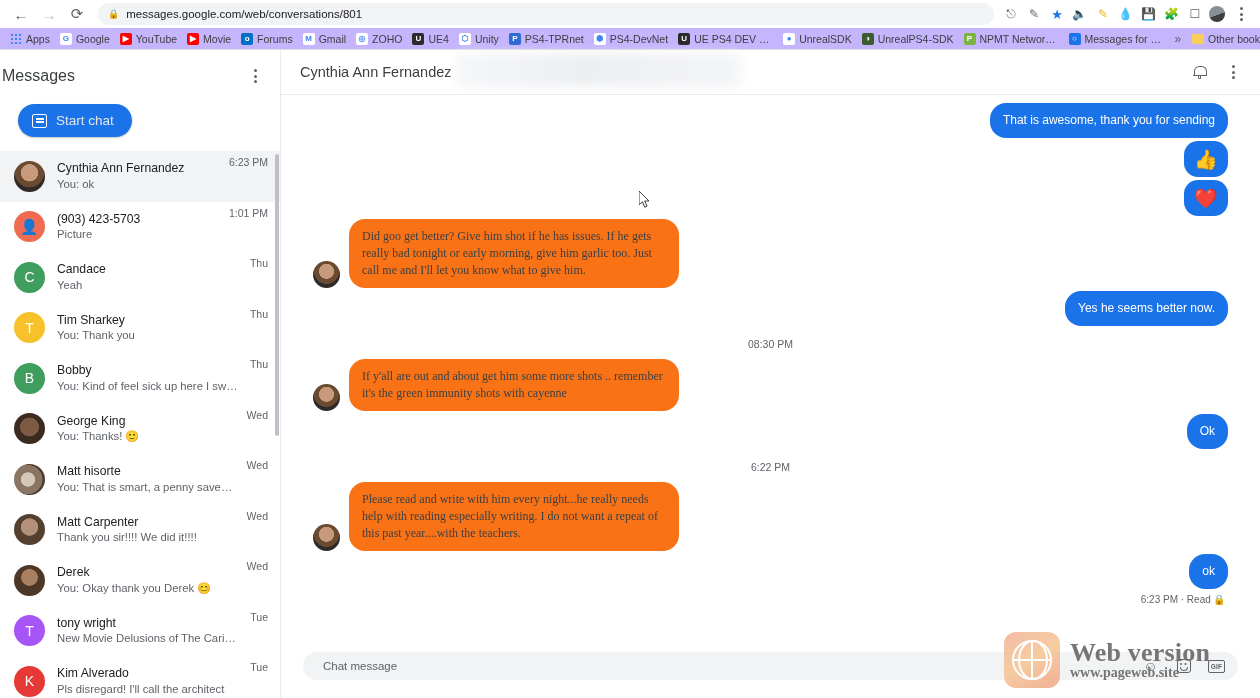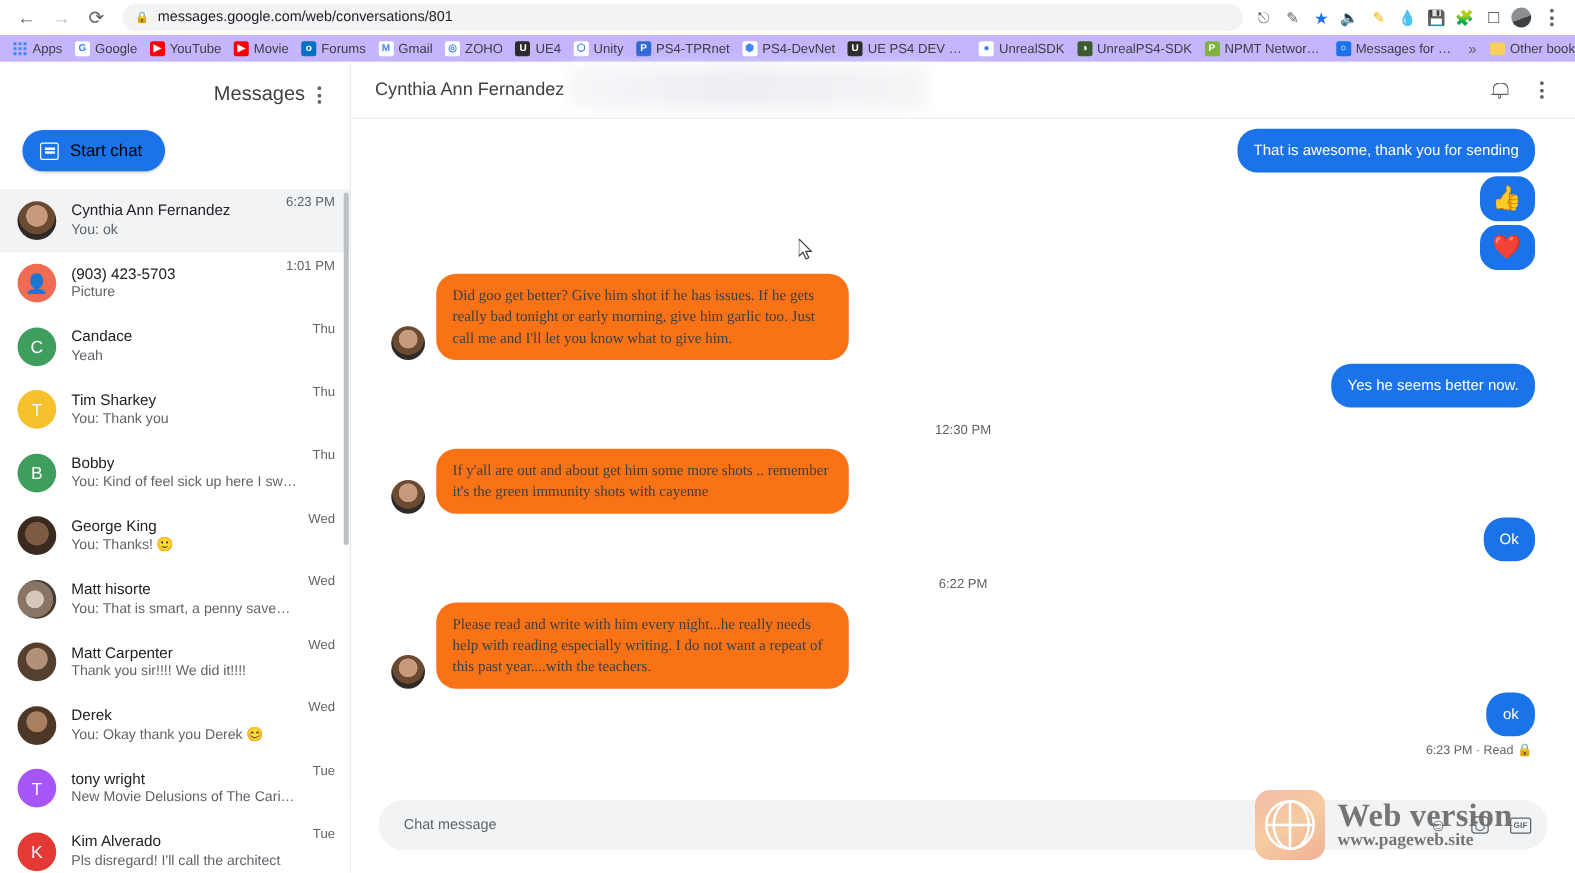--- a/index.html
+++ b/index.html
@@ -75,32 +75,32 @@
   
   .app { position: absolute; top: 50px; left: 0; right: 0; bottom: 0; display: flex; background:#fff; }
 
   
   .sidebar {
     width: 281px; flex: none; border-right: 1px solid #e8eaed;
     display: flex; flex-direction: column; background: #fff; position: relative;
   }
   .sidebar-head {
     height: 52px; display: flex; align-items: center;
-    padding: 0 14px 0 34px; justify-content: flex-end;
+    padding: 0 14px 0 2px; justify-content: space-between;
   }
   .sidebar-title { font-size: 16px; color: #3c4043; }
   .kebab {
     width: 22px; height: 22px; display:flex; flex-direction:column;
     align-items:center; justify-content:center; gap:2.5px;
   }
   .kebab i { width: 3px; height: 3px; border-radius: 50%; background: #5f6368; display:block; }
   .startchat-wrap { padding: 2px 0 14px 18px; }
   .start-chat {
     display: inline-flex; align-items: center; gap: 9px;
-    background: #1a73e8; color: #000000; border: none; border-radius: 22px;
+    background: #1a73e8; color: #e5e5e5; border: none; border-radius: 22px;
     padding: 9px 18px 9px 14px; font-size: 13.5px;
     font-family: "Liberation Sans", sans-serif; cursor: pointer;
     box-shadow: 0 1px 2px rgba(60,64,67,.3);
   }
   .chat-ico-box {
     width: 15px; height: 14px; border: 1.6px solid #fff; border-radius: 2px;
     display: flex; flex-direction: column; justify-content: center;
     align-items: center; gap: 1.5px; flex: none;
   }
   .chat-ico-box span { width: 8px; height: 1.4px; background: #fff; display:block; }
@@ -187,21 +187,21 @@
     margin: 12px 0 9px 0;
   }
   .msg-status {
     text-align: right; font-size: 10px; color: #5f6368;
     margin-top: 5px; padding-right: 2px;
   }
 
   
   .composer-area { flex: none; padding: 0 22px 18px 22px; background: #fff; }
   .composer {
-    height: 40px; background: #f1f3f4; border-radius: 20px;
+    height: 28px; background: #f1f3f4; border-radius: 20px;
     display: flex; align-items: center; padding: 0 12px 0 20px; gap: 14px;
   }
   .composer-placeholder { flex: 1; font-size: 11.5px; color: #5f6368; }
   .cm-ico {
     width: 19px; height: 19px; display: flex; align-items: center;
     justify-content: center; color: #5f6368; font-size: 14px; flex: none;
   }
   .sticker-ico {
     width: 14px; height: 14px; border: 1.4px solid #5f6368;
     border-radius: 3px; position: relative;
@@ -519,21 +519,21 @@
         <div class="msg-row out">
           <div class="emoji-bubble">❤️</div>
         </div>
         <div class="msg-row in">
           <div class="thread-avatar ph-cynthia"></div>
           <div class="bubble in">Did goo get better? Give him shot if he has issues. If he gets really bad tonight or early morning, give him garlic too. Just call me and I'll let you know what to give him.</div>
         </div>
         <div class="msg-row out">
           <div class="bubble out">Yes he seems better now.</div>
         </div>
-        <div class="time-sep">12:30 PM</div>
+        <div class="time-sep">08:30 PM</div>
         <div class="msg-row in">
           <div class="thread-avatar ph-cynthia"></div>
           <div class="bubble in">If y'all are out and about get him some more shots .. remember it's the green immunity shots with cayenne</div>
         </div>
         <div class="msg-row out">
           <div class="bubble out">Ok</div>
         </div>
         <div class="time-sep">6:22 PM</div>
         <div class="msg-row in">
           <div class="thread-avatar ph-cynthia"></div>

